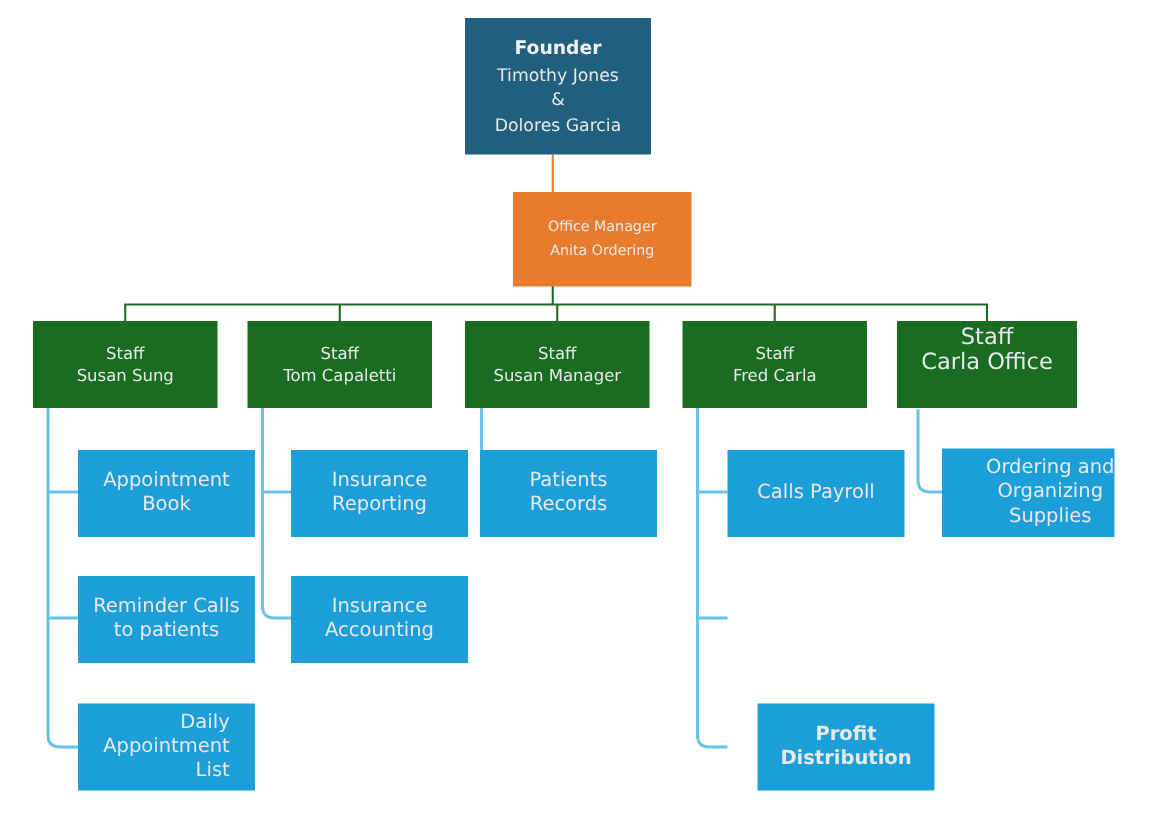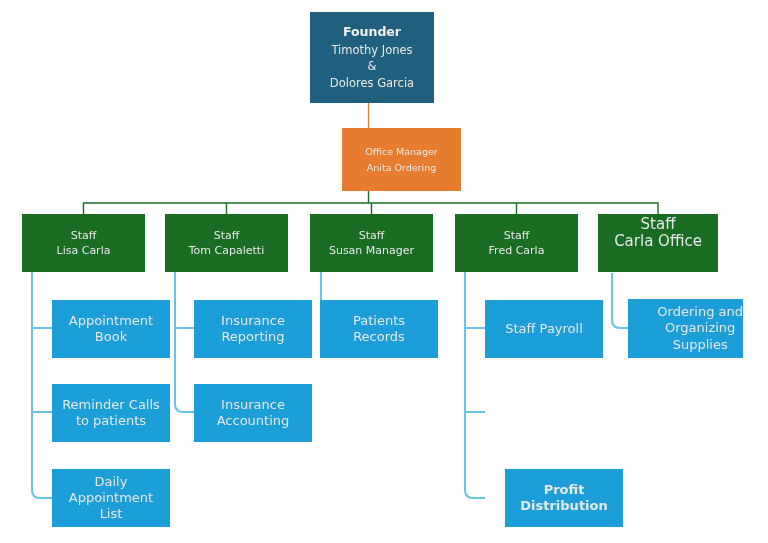--- a/index.html
+++ b/index.html
@@ -42,21 +42,21 @@
 Dolores Garcia</span>
   </div>
 
   <div class="node manager">
     <span>Office Manager</span>
     <span>Anita Ordering</span>
   </div>
 
   <div class="node staff" style="left:22px;">
     <span>Staff</span>
-    <span>Lisa Carla</span>
+    <span>Susan Sung</span>
   </div>
   <div class="node staff" style="left:165px;">
     <span>Staff</span>
     <span>Tom Capaletti</span>
   </div>
   <div class="node staff" style="left:310px;">
     <span>Staff</span>
     <span>Susan Manager</span>
   </div>
   <div class="node staff" style="left:455px;">
@@ -69,42 +69,42 @@
   </div>
 
   <div class="node task" style="left:52px;top:300px;">
     <span>Appointment
 Book</span>
   </div>
   <div class="node task" style="left:52px;top:384px;text-align:center;">
     <span>Reminder Calls
 to patients</span>
   </div>
-  <div class="node task" style="left:52px;top:469px;">
+  <div class="node task" style="left:52px;top:469px;text-align:right;">
     <span>Daily
 Appointment
 List</span>
   </div>
 
   <div class="node task" style="left:194px;top:300px;">
     <span>Insurance
 Reporting</span>
   </div>
   <div class="node task" style="left:194px;top:384px;">
     <span>Insurance
 Accounting</span>
   </div>
 
   <div class="node task" style="left:320px;top:300px;">
     <span>Patients
 Records</span>
   </div>
 
   <div class="node task" style="left:485px;top:300px;">
-    <span>Staff Payroll</span>
+    <span>Calls Payroll</span>
   </div>
   <div class="node task" style="left:505px;top:469px;font-weight:bold;">
     <span>Profit
 Distribution</span>
   </div>
 
   <div class="node task" style="left:628px;top:299px;width:115px;height:59px;align-items:flex-end;">
     <span>Ordering and
 Organizing
 Supplies</span>

